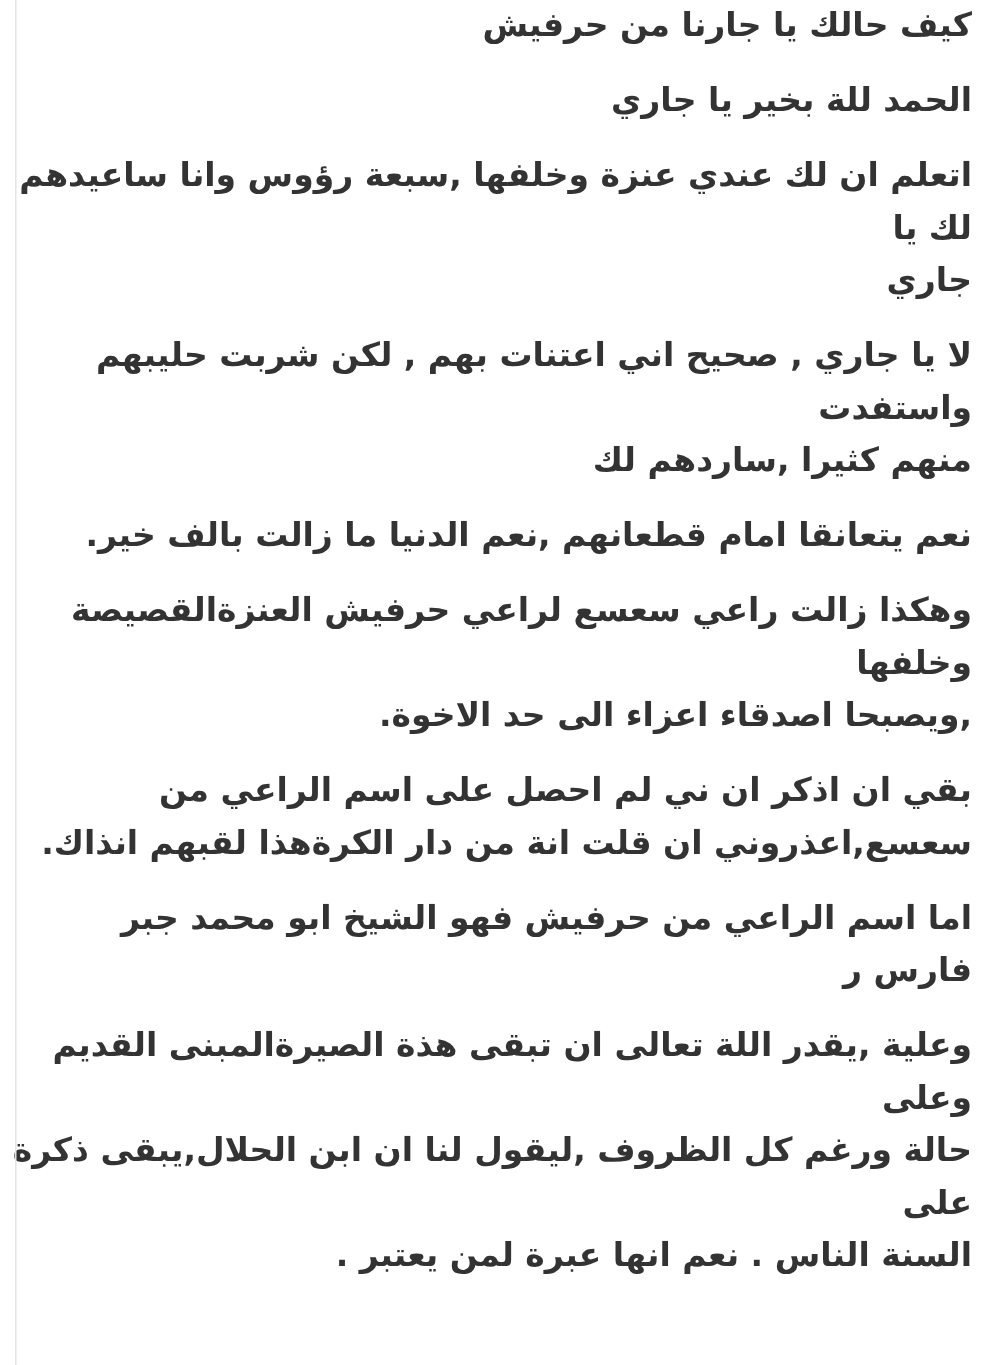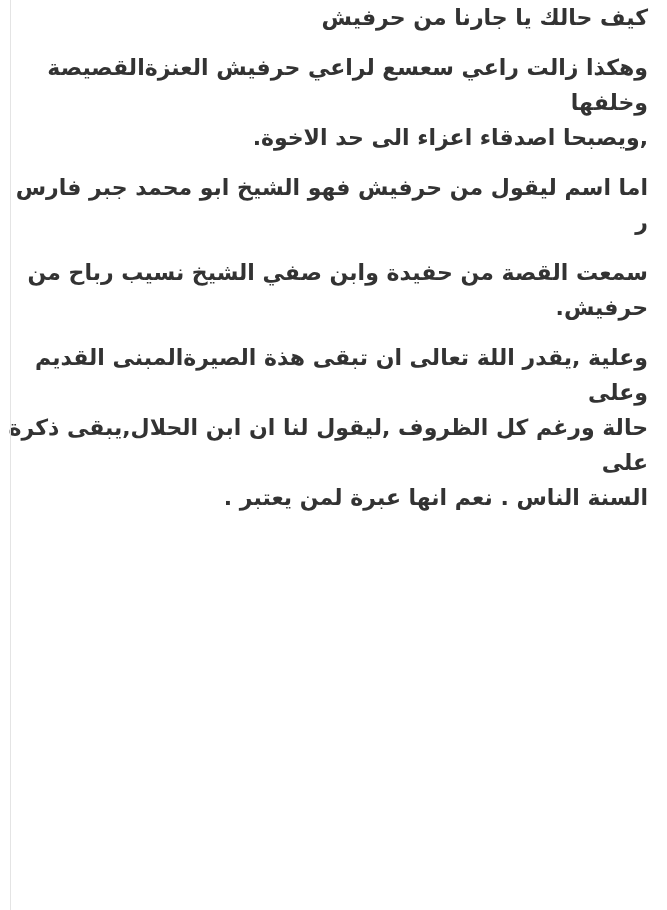--- a/index.html
+++ b/index.html
@@ -37,24 +37,30 @@
     white-space: pre-line;
     unicode-bidi: plaintext;
   }
 </style>
 </head>
 <body>
 
 <div class="page">
   <div class="post-body">
     <p>كيف حالك يا جارنا من حرفيش</p>
+    <p>الحمد للة بخير يا جاري</p>
+    <p>اتعلم ان لك عندي عنزة وخلفها ,سبعة رؤوس وانا ساعيدهم لك يا
+جاري</p>
+    <p>لا يا جاري , صحيح اني اعتنات بهم , لكن شربت حليبهم واستفدت
+منهم كثيرا ,ساردهم لك</p>
+    <p>نعم يتعانقا امام قطعانهم ,نعم الدنيا ما زالت بالف خير.</p>
     <p>وهكذا زالت راعي سعسع لراعي حرفيش العنزةالقصيصة وخلفها
 ,ويصبحا اصدقاء اعزاء الى حد الاخوة.</p>
-    <p>اما اسم ليقول من حرفيش فهو الشيخ ابو محمد جبر فارس ر</p>
-    <p>سمعت القصة من حفيدة وابن صفي الشيخ نسيب رباح من
-حرفيش.</p>
+    <p>بقي ان اذكر ان ني لم احصل على اسم الراعي من
+سعسع,اعذروني ان قلت انة من دار الكرةهذا لقبهم انذاك.</p>
+    <p>اما اسم الراعي من حرفيش فهو الشيخ ابو محمد جبر فارس ر</p>
     <p>وعلية ,يقدر اللة تعالى ان تبقى هذة الصيرةالمبنى القديم وعلى
 حالة ورغم كل الظروف ,ليقول لنا ان ابن الحلال,يبقى ذكرة على
 السنة الناس . نعم انها عبرة لمن يعتبر .</p>
 
   </div>
   <div class="column-divider"></div>
 </div>
 
 </body></html>

